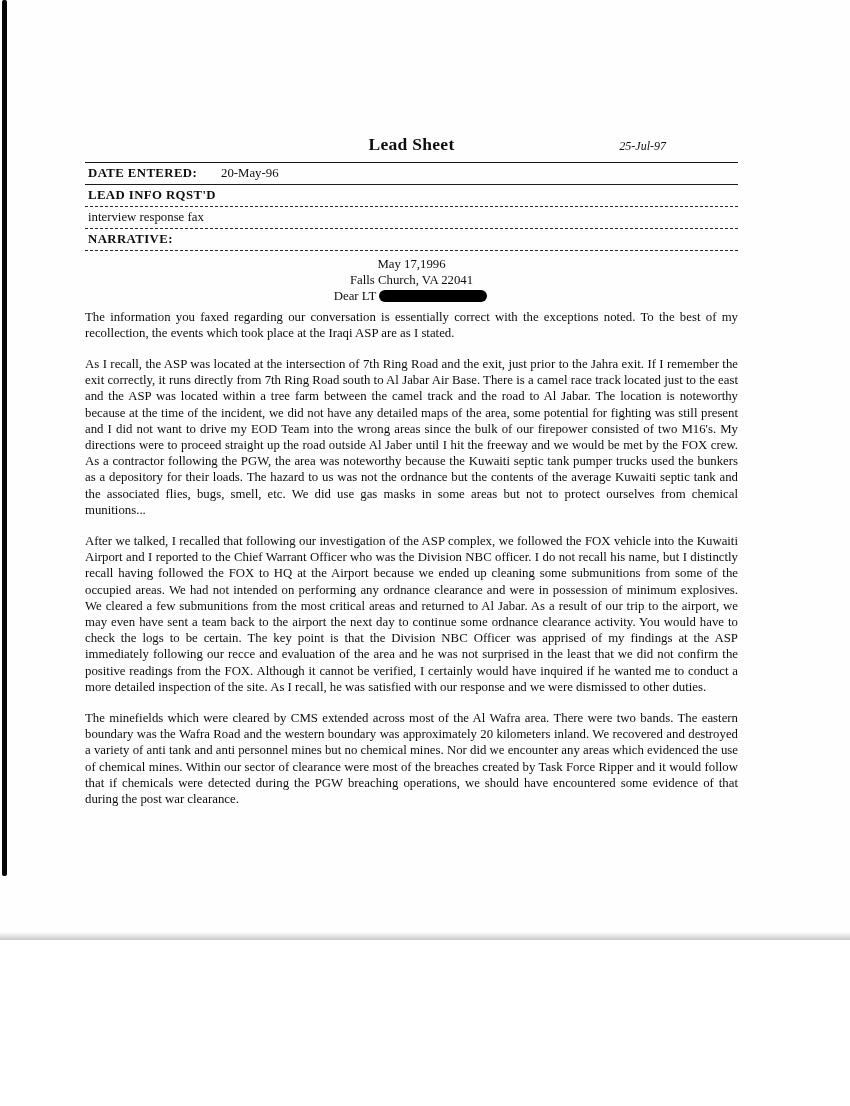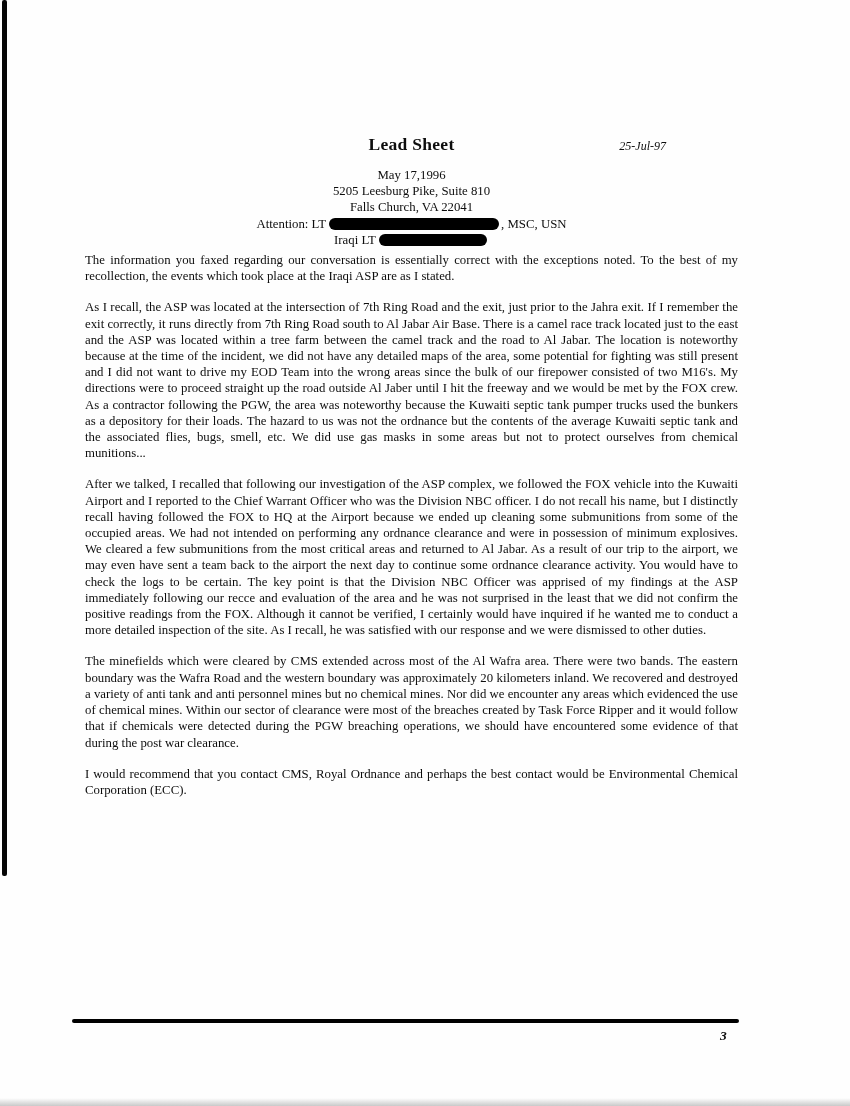--- a/index.html
+++ b/index.html
@@ -1,21 +1,21 @@
 <!DOCTYPE html>
 <html><head>
 <meta charset="utf-8">
 <style>
   * { box-sizing: border-box; }
   html, body { margin: 0; padding: 0; background: #ffffff; }
 
   .page {
     position: relative;
     width: 850px;
-    height: 1106px;
+    height: 940px;
     background: #fefefe;
     font-family: "Liberation Serif", "DejaVu Serif", serif;
     color: #0d0d0d;
     overflow: hidden;
   }
 
   
   .scan-bar-left {
     position: absolute; left: 2px; top: 0;
     width: 5px; height: 876px;
@@ -91,35 +91,46 @@
 
   <div class="scan-bar-left"></div>
 
   <div class="content">
 
     <div class="doc-header">
       <div class="doc-title">Lead Sheet</div>
       <div class="doc-date">25-Jul-97</div>
     </div>
 
+    <div class="fields">
+      <div class="fieldrow">
+        <span class="flabel w">DATE ENTERED:</span><span class="fvalue">20-May-96</span>
+      </div>
+      <div class="fieldrow dashed">
+        <span class="flabel">LEAD INFO RQST'D</span>
+      </div>
+      <div class="fieldrow dashed">
+        <span class="fvalue">interview response fax</span>
+      </div>
+      <div class="fieldrow dashed">
+        <span class="flabel">NARRATIVE:</span>
+      </div>
+    </div>
 
     <div class="body-text">
       <div class="line">May 17,1996</div>
-      <div class="line">5205 Leesburg Pike, Suite 810</div>
       <div class="line">Falls Church, VA 22041</div>
 
-      <div class="line"><span>Attention: LT</span><span class="redaction r-attention"></span><span>, MSC, USN</span></div>
 
-      <div class="line"><span>Iraqi LT</span><span class="redaction r-dear"></span></div>
+      <div class="line"><span>Dear LT</span><span class="redaction r-dear"></span></div>
 
       <p class="para first">The information you faxed regarding our conversation is essentially correct with the exceptions noted.  To the best of my recollection, the events which took place at the Iraqi ASP are as I stated.</p>
       <p class="para">As I recall, the ASP was located at the intersection of 7th Ring Road and the exit, just prior to the Jahra exit. If I remember the exit correctly, it runs directly from 7th Ring Road south to Al Jabar Air Base. There is a camel race track located just to the east and the ASP was located within a tree farm between the camel track and the road to Al Jabar. The location is noteworthy because at the time of the incident, we did not have any detailed maps of the area, some potential for fighting was still present and I did not want to drive my EOD Team into the wrong areas since the bulk of our firepower consisted of two M16's.  My directions were to proceed straight up the road outside Al Jaber until I hit the freeway and we would be met by the FOX crew. As a contractor following the PGW, the area was noteworthy because the Kuwaiti septic tank pumper trucks used the bunkers as a depository for their loads. The hazard to us was not the ordnance but the contents of the average Kuwaiti septic tank and the associated flies, bugs, smell, etc. We did use gas masks in some areas but not to protect ourselves from chemical munitions...</p>
       <p class="para">After we talked, I recalled that following our investigation of the ASP complex, we followed the FOX vehicle into the Kuwaiti Airport and I reported to the Chief Warrant Officer who was the Division NBC officer. I do not recall his name, but I distinctly recall having followed the FOX to HQ at the Airport because we ended up cleaning some submunitions from some of the occupied areas. We had not intended on performing any ordnance clearance and were in possession of minimum explosives. We cleared a few submunitions from the most critical areas and returned to Al Jabar. As a result of our trip to the airport, we may even have sent a team back to the airport the next day to continue some ordnance clearance activity. You would have to check the logs to be certain. The key point is that the Division NBC Officer was apprised of my findings at the ASP immediately following our recce and evaluation of the area and he was not surprised in the least that we did not confirm the positive readings from the FOX. Although it cannot be verified, I certainly would have inquired if he wanted me to conduct a more detailed inspection of the site. As I recall, he was satisfied with our response and we were dismissed to other duties.</p>
       <p class="para">The minefields which were cleared by CMS extended across most of the Al Wafra area.  There were two bands. The eastern boundary was the Wafra Road and the western boundary was approximately 20 kilometers inland. We recovered and destroyed a variety of anti tank and anti personnel mines but no chemical mines.  Nor did we encounter any areas which evidenced the use of chemical mines.  Within our sector of clearance were most of the breaches created by Task Force Ripper and it would follow that if chemicals were detected during the PGW breaching operations, we should have encountered some evidence of that during the post war clearance.</p>
-      <p class="para">I would recommend that you contact CMS, Royal Ordnance and perhaps the best contact would be Environmental Chemical Corporation (ECC).</p>
     </div>
 
   </div>
 
   <div class="bottom-rule"></div>
   <div class="page-number">3</div>
 
   <div class="scan-bottom"></div>
 
 </div>

